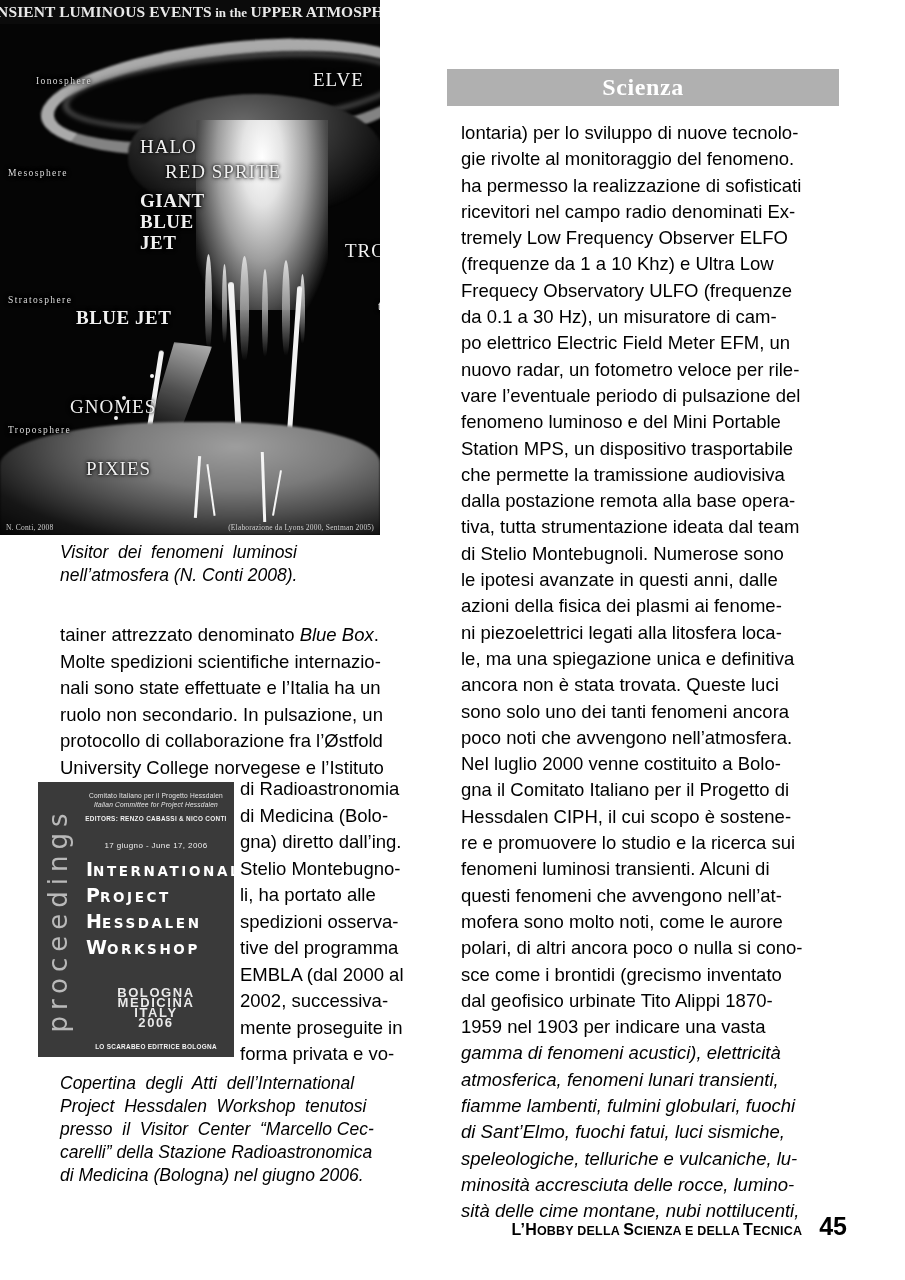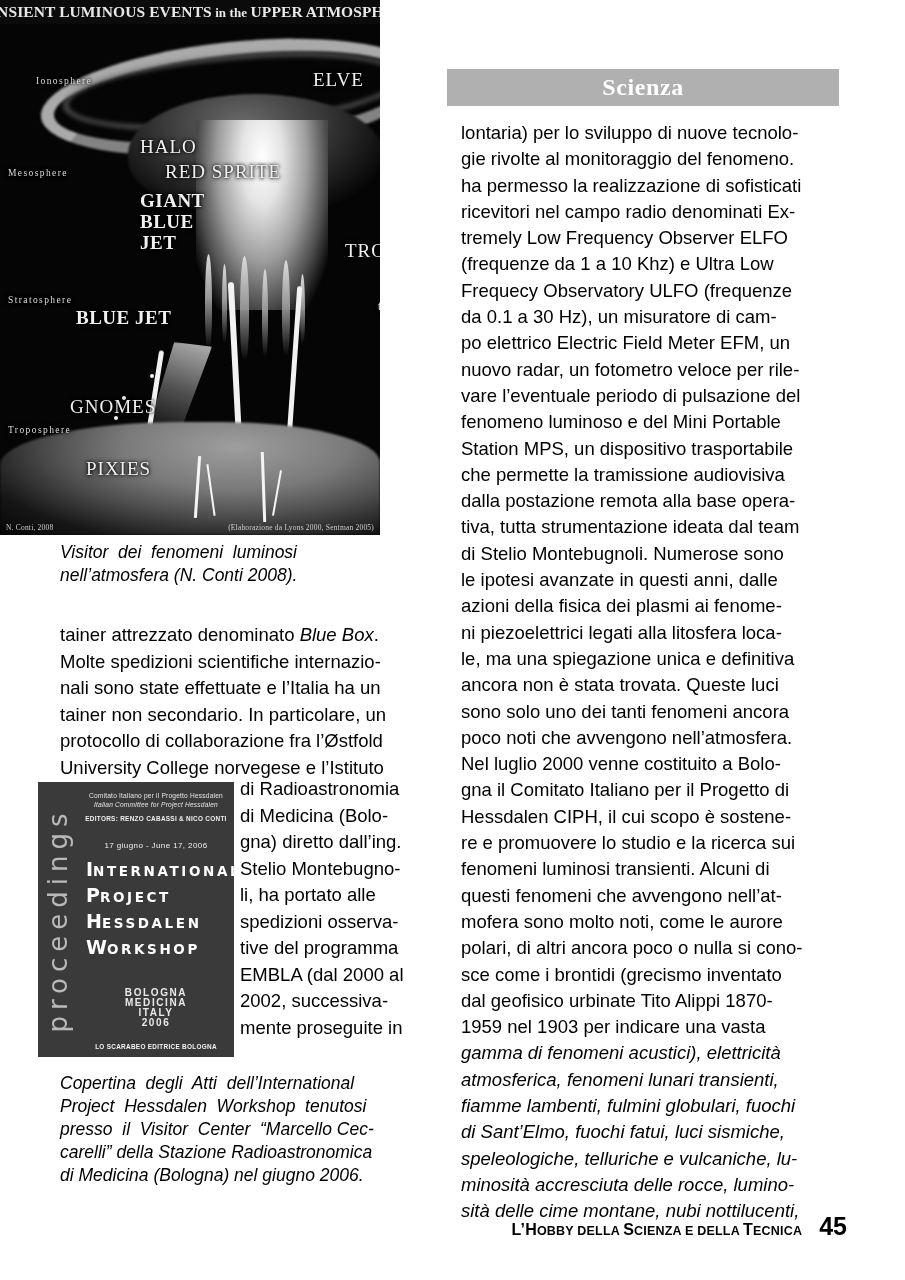--- a/index.html
+++ b/index.html
@@ -292,21 +292,21 @@
     font-family: "DejaVu Sans", sans-serif;
   }
   .bc-title .row .cap { font-size: 19px; }
   .bc-title .row .rest { font-size: 13.5px; letter-spacing: 2.6px; }
   .bc-place {
     position: absolute;
     left: 44px; top: 206px;
     width: 148px;
     text-align: center;
     color: #e9e9e9;
-    font-size: 10px;
+    font-size: 13px;
     font-weight: 700;
     line-height: 10px;
     letter-spacing: 1.6px;
   }
   .bc-pub {
     position: absolute;
     left: 44px; bottom: 7px;
     width: 148px;
     text-align: center;
     color: #f3f3f3;
@@ -475,21 +475,21 @@
       </div>
     </div>
   </div>
 
   <div class="left-body">
     <div class="jline last">
       <span>tainer attrezzato denominato </span><span style="font-style:italic">Blue Box</span><span>.</span>
     </div>
     <div class="jline last"><span>Molte spedizioni scientifiche internazio-</span></div>
     <div class="jline last"><span>nali sono state effettuate e l’Italia ha un</span></div>
-    <div class="jline last"><span>tainer non secondario. In particolare, un</span></div>
+    <div class="jline last"><span>ruolo non secondario. In pulsazione, un</span></div>
     <div class="jline last"><span>protocollo di collaborazione fra l’Østfold</span></div>
     <div class="jline last"><span>University College norvegese e l’Istituto</span></div>
   </div>
 
   <div class="book-cover">
     <div class="book-spine-word">
       <span>proceedings</span>
     </div>
     <div class="bc-org">
       <div>Comitato Italiano per il  Progetto Hessdalen</div>
@@ -516,20 +516,21 @@
     <div class="jline last"><span>di Radioastronomia</span></div>
     <div class="jline last"><span>di Medicina (Bolo-</span></div>
     <div class="jline last"><span>gna) diretto dall’ing.</span></div>
     <div class="jline last"><span>Stelio Montebugno-</span></div>
     <div class="jline last"><span>li, ha portato alle</span></div>
     <div class="jline last"><span>spedizioni osserva-</span></div>
     <div class="jline last"><span>tive del programma</span></div>
     <div class="jline last"><span>EMBLA (dal 2000 al</span></div>
     <div class="jline last"><span>2002, successiva-</span></div>
     <div class="jline last"><span>mente proseguite in</span></div>
+    <div class="jline last"><span>forma privata e vo-</span></div>
   </div>
 
   <div class="fig2-caption">
     <div class="caption">
       <div class="jline last"><span>Copertina  degli  Atti  dell’International</span></div>
       <div class="jline last"><span>Project  Hessdalen  Workshop  tenutosi</span></div>
       <div class="jline last"><span>presso  il  Visitor  Center  “Marcello Cec-</span></div>
       <div class="jline last"><span>carelli” della Stazione Radioastronomica</span></div>
       <div class="jline last"><span>di Medicina (Bologna) nel giugno 2006.</span></div>
     </div>

